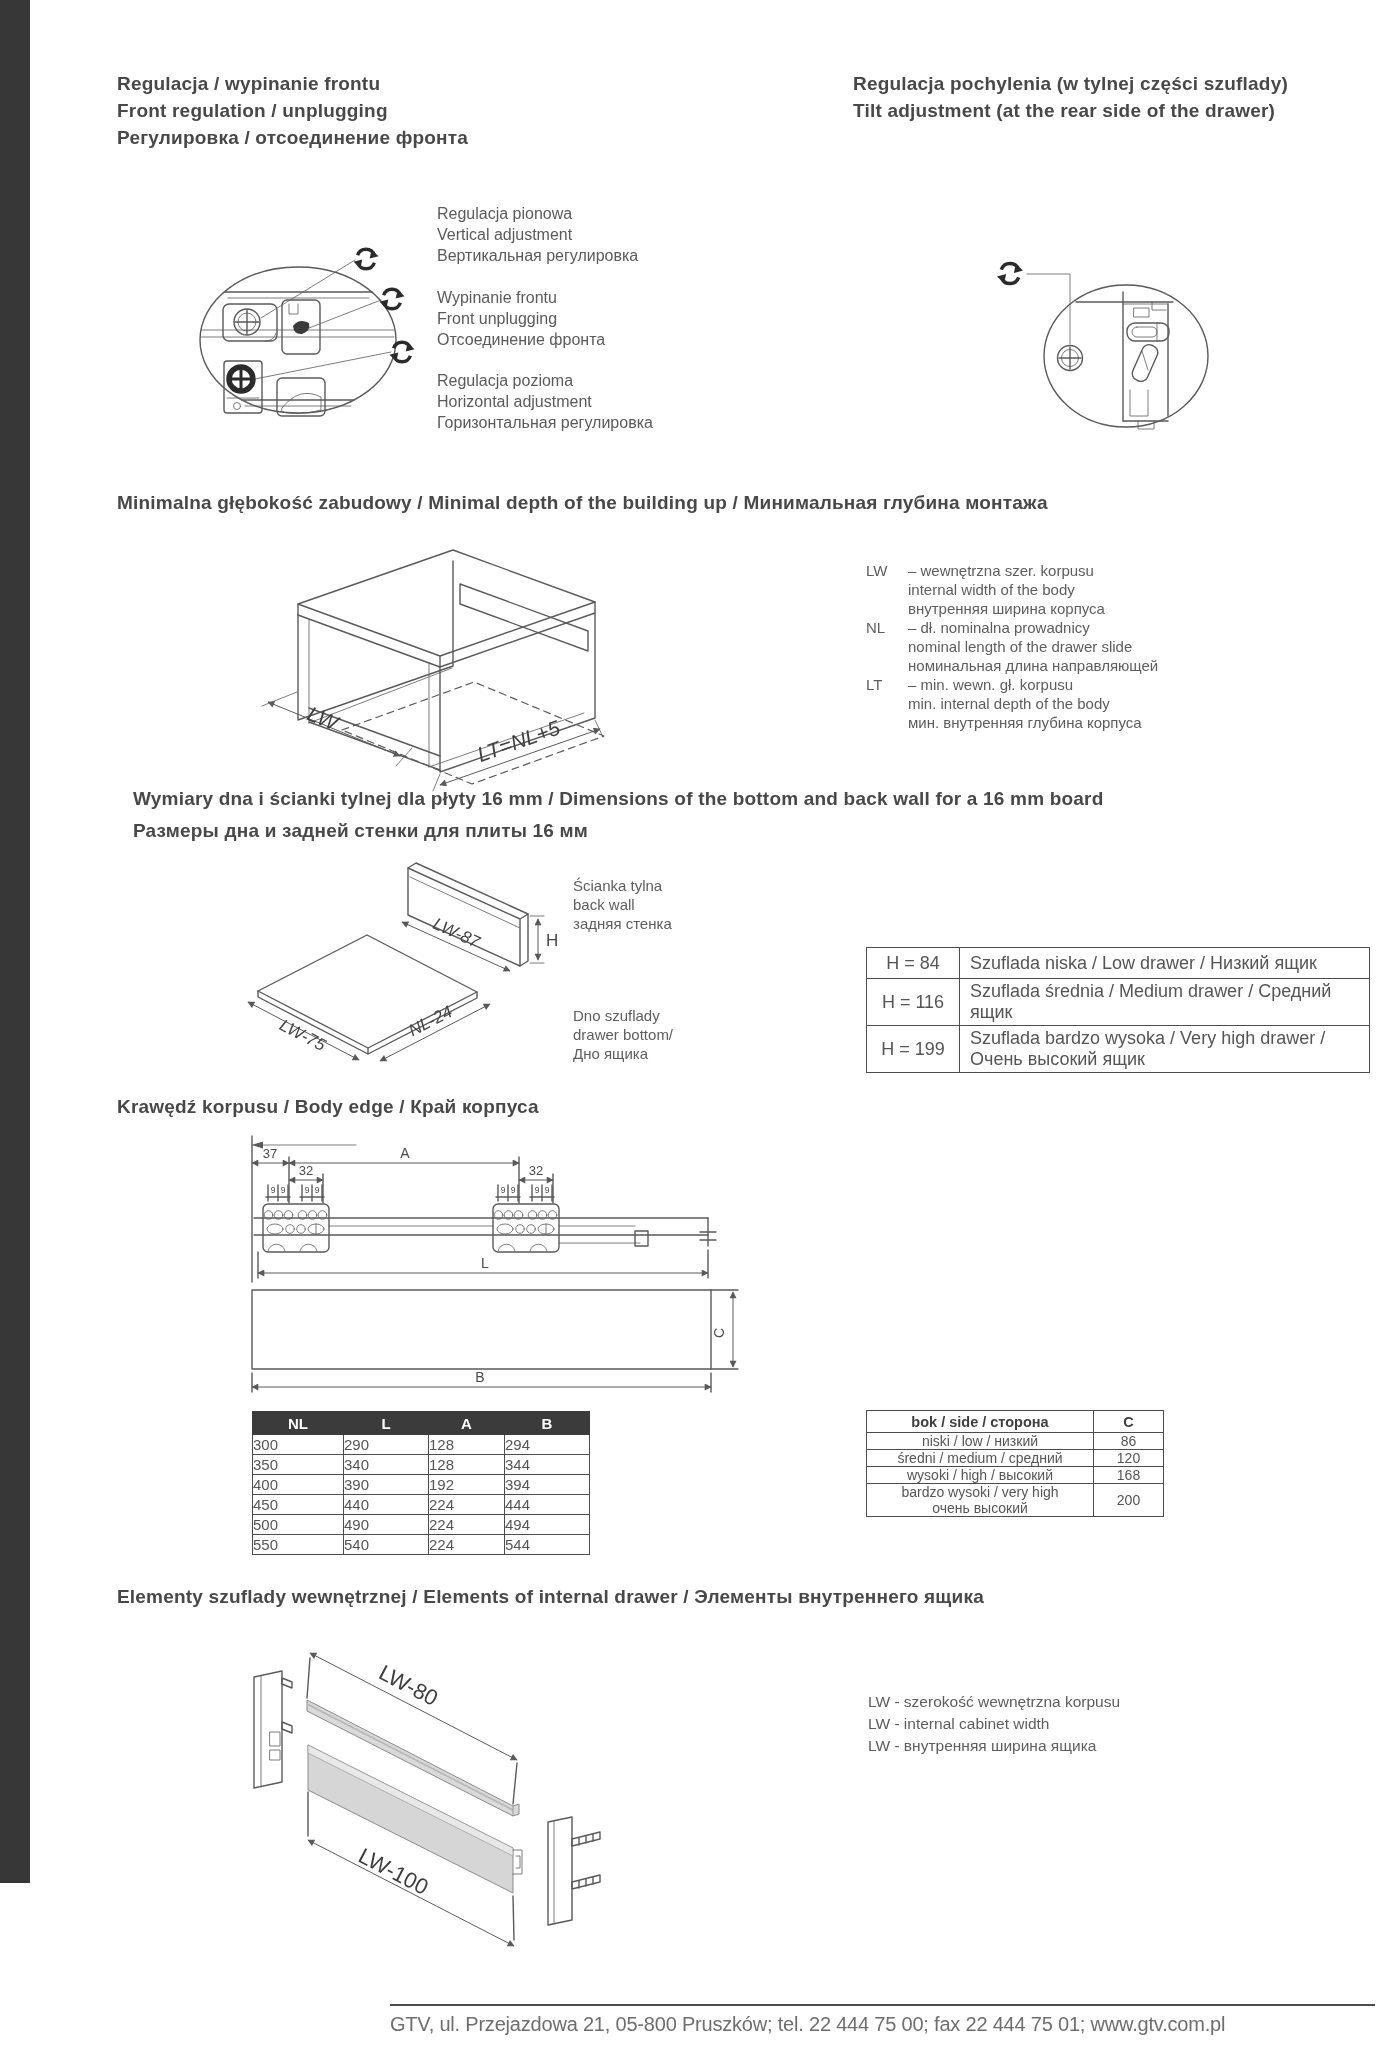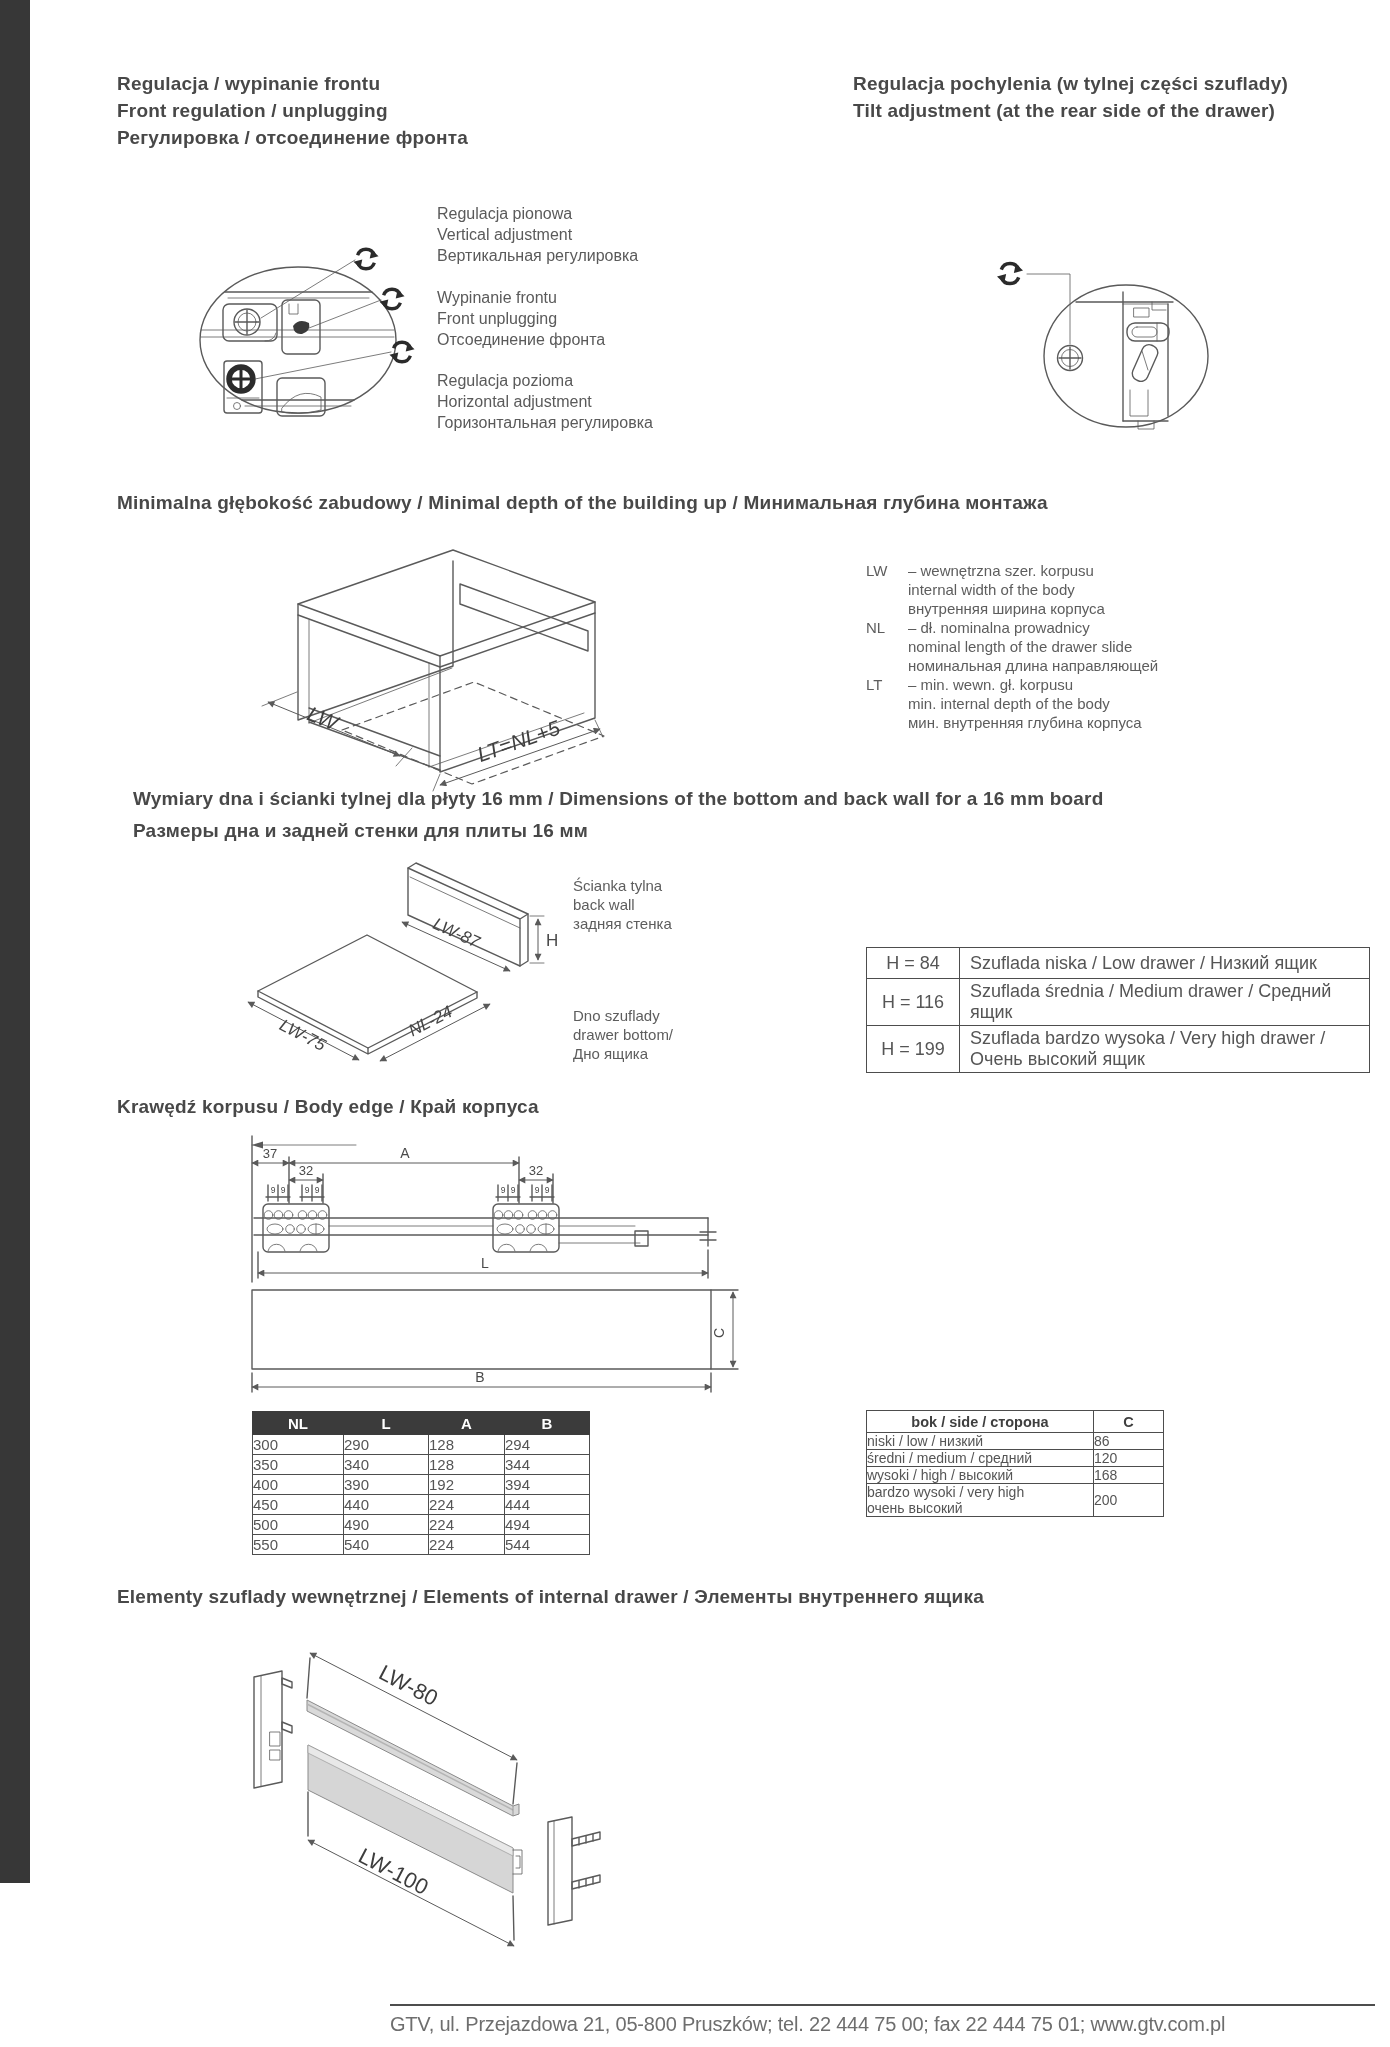--- a/index.html
+++ b/index.html
@@ -32,21 +32,21 @@
   .htable td{border:1.3px solid #4d4d4d;font-size:18px;height:31px;padding:2px 10px;text-align:left}
   .htable td.c1{width:93px;text-align:center;padding:2px 4px}
   .htable tr.tall td{height:44px}
   
   .nltable{left:252px;top:1411px;table-layout:fixed}
   .nltable th{background:#3b3b3b;color:#fff;font-size:15px;font-weight:700;height:23px;border:1.3px solid #3b3b3b}
   .nltable td{border:1.3px solid #4d4d4d;font-size:15px;height:20px;text-align:left}
   
   .sidetable{left:866px;top:1410px;table-layout:fixed}
   .sidetable th{border:1.3px solid #4d4d4d;font-size:14.5px;font-weight:700;color:#3f3f3f;height:22px;text-align:center}
-  .sidetable td{border:1.3px solid #4d4d4d;font-size:14px;height:15px;text-align:left;line-height:16px}
+  .sidetable td{border:1.3px solid #4d4d4d;font-size:14px;height:15px;text-align:center;line-height:16px}
   .footer-rule{left:390px;top:2004px;width:985px;height:2px;background:#4d4d4d}
   .footer-text{left:390px;top:2013px;font-size:20px;color:#6e6e6e;letter-spacing:-.2px;white-space:nowrap}
 </style>
 </head>
 <body>
 
 <div class="page">
   <div class="abs bar"></div>
 
   <div class="abs h1" style="left:117px;top:70px">
@@ -417,16 +417,21 @@
     <path d="M342,262 l28,-7 v7 l-28,7 z" class="ln" stroke-width="1" fill="#ededed"></path>
     <path d="M349,261 v7 M356,259 v7 M363,257 v7" class="ln" stroke-width=".7"></path>
     <path d="M77,78 L80,38 M283,184 L287,143" class="ln" stroke-width=".7"></path>
     <line x1="80" y1="33" x2="287" y2="140" class="dim"></line>
     <text class="dtxb" x="175" y="72" text-anchor="middle" transform="rotate(27.5 175 72)">LW-80</text>
     <path d="M78,172 V216 M283,276 L284,320" class="ln" stroke-width=".7"></path>
     <line x1="78" y1="220" x2="284" y2="326" class="dim"></line>
     <text class="dtxb" x="160" y="258" text-anchor="middle" transform="rotate(27.5 160 258)">LW-100</text>
   </svg>
 
+  <div class="abs leg2" style="left:868px;top:1691px">
+    <div>LW - szerokość wewnętrzna korpusu</div>
+    <div>LW - internal cabinet width</div>
+    <div>LW - внутренняя ширина ящика</div>
+  </div>
 
   <div class="abs footer-rule"></div>
   <div class="abs footer-text">GTV, ul. Przejazdowa 21, 05-800 Pruszków; tel. 22 444 75 00; fax 22 444 75 01; www.gtv.com.pl</div>
 </div>
 
 </body></html>

